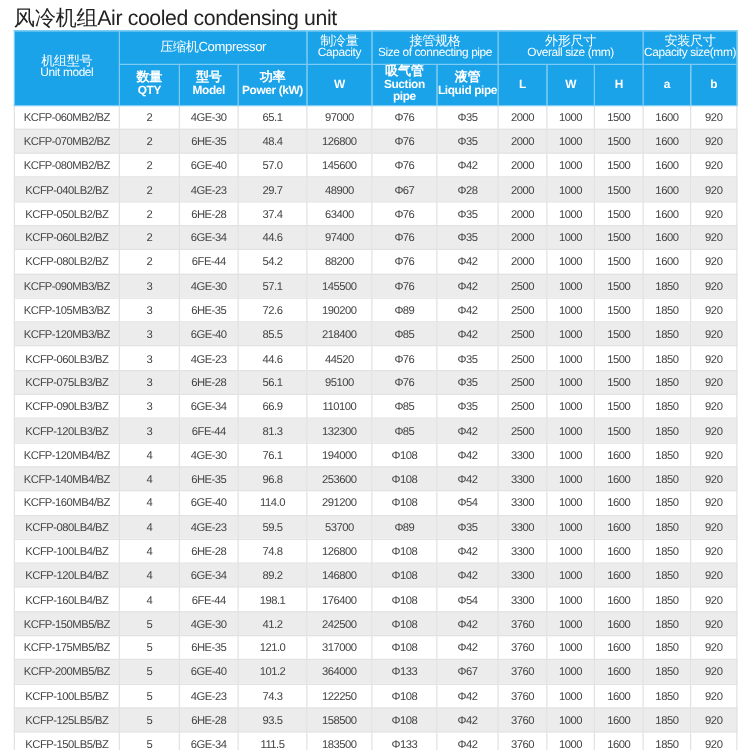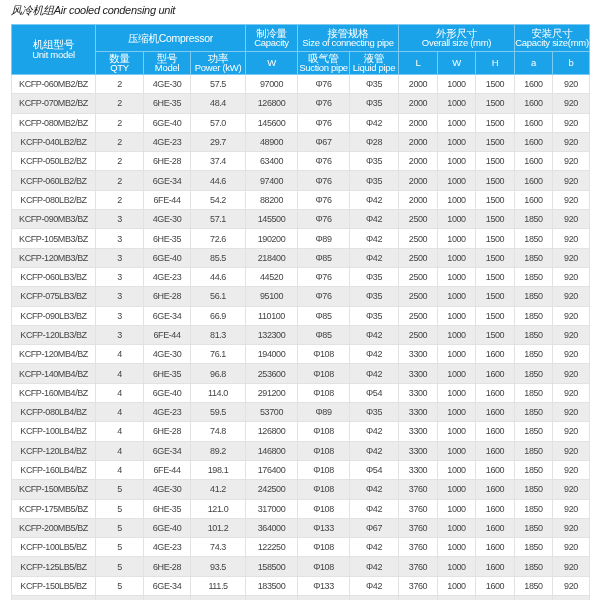--- a/index.html
+++ b/index.html
@@ -1,23 +1,23 @@
 <!DOCTYPE html>
 <html><head>
 <meta charset="utf-8">
 <style>
   html, body { margin:0; padding:0; background:#ffffff; }
   body { width:600px; height:600px; overflow:hidden; position:relative; font-family:"Liberation Sans", "DejaVu Sans", sans-serif; }
-  .title { position:absolute; left:11px; top:3px; font-size:11px; color:#222; letter-spacing:-0.3px;font-style:italic; }
+  .title { position:absolute; left:11px; top:3px; font-size:17px; color:#222; letter-spacing:-0.3px; }
   table.spec { position:absolute; left:11px; top:24px; width:578px; border-collapse:collapse; table-layout:fixed; }
   table.spec th { background:#1aa3e8; color:#ffffff; font-weight:normal; font-size:9.5px; line-height:10.5px; text-align:center; border:1px solid #7ccbf2; padding:0; letter-spacing:-0.3px; }
   table.spec th .cn { display:block; font-size:10.5px; }
   table.spec th .en { display:block; }
   table.spec tr.h1 th { height:26px; }
-  table.spec tr.h2 th { height:22px; }
+  table.spec tr.h2 th { height:22px;font-weight:bold; }
   table.spec td { font-size:9px; color:#444; text-align:center; height:18.3px; padding:0; border:1px solid #e2e2e2; letter-spacing:-0.4px; white-space:nowrap; }
   table.spec tbody tr:nth-child(even) td { background:#ececec; }
   table.spec tbody tr:nth-child(odd) td { background:#ffffff; }
 </style>
 </head>
 <body>
 
 <div class="title">风冷机组Air cooled condensing unit</div>
 
 <table class="spec">
@@ -88,21 +88,21 @@
       <th>H</th>
       <th>a</th>
       <th>b</th>
     </tr>
   </thead>
   <tbody id="rows">
       <tr>
         <td>KCFP-060MB2/BZ</td>
         <td>2</td>
         <td>4GE-30</td>
-        <td>57.5</td>
+        <td>65.1</td>
         <td>97000</td>
         <td>Φ76</td>
         <td>Φ35</td>
         <td>2000</td>
         <td>1000</td>
         <td>1500</td>
         <td>1600</td>
         <td>920</td>
       </tr>
       <tr>

